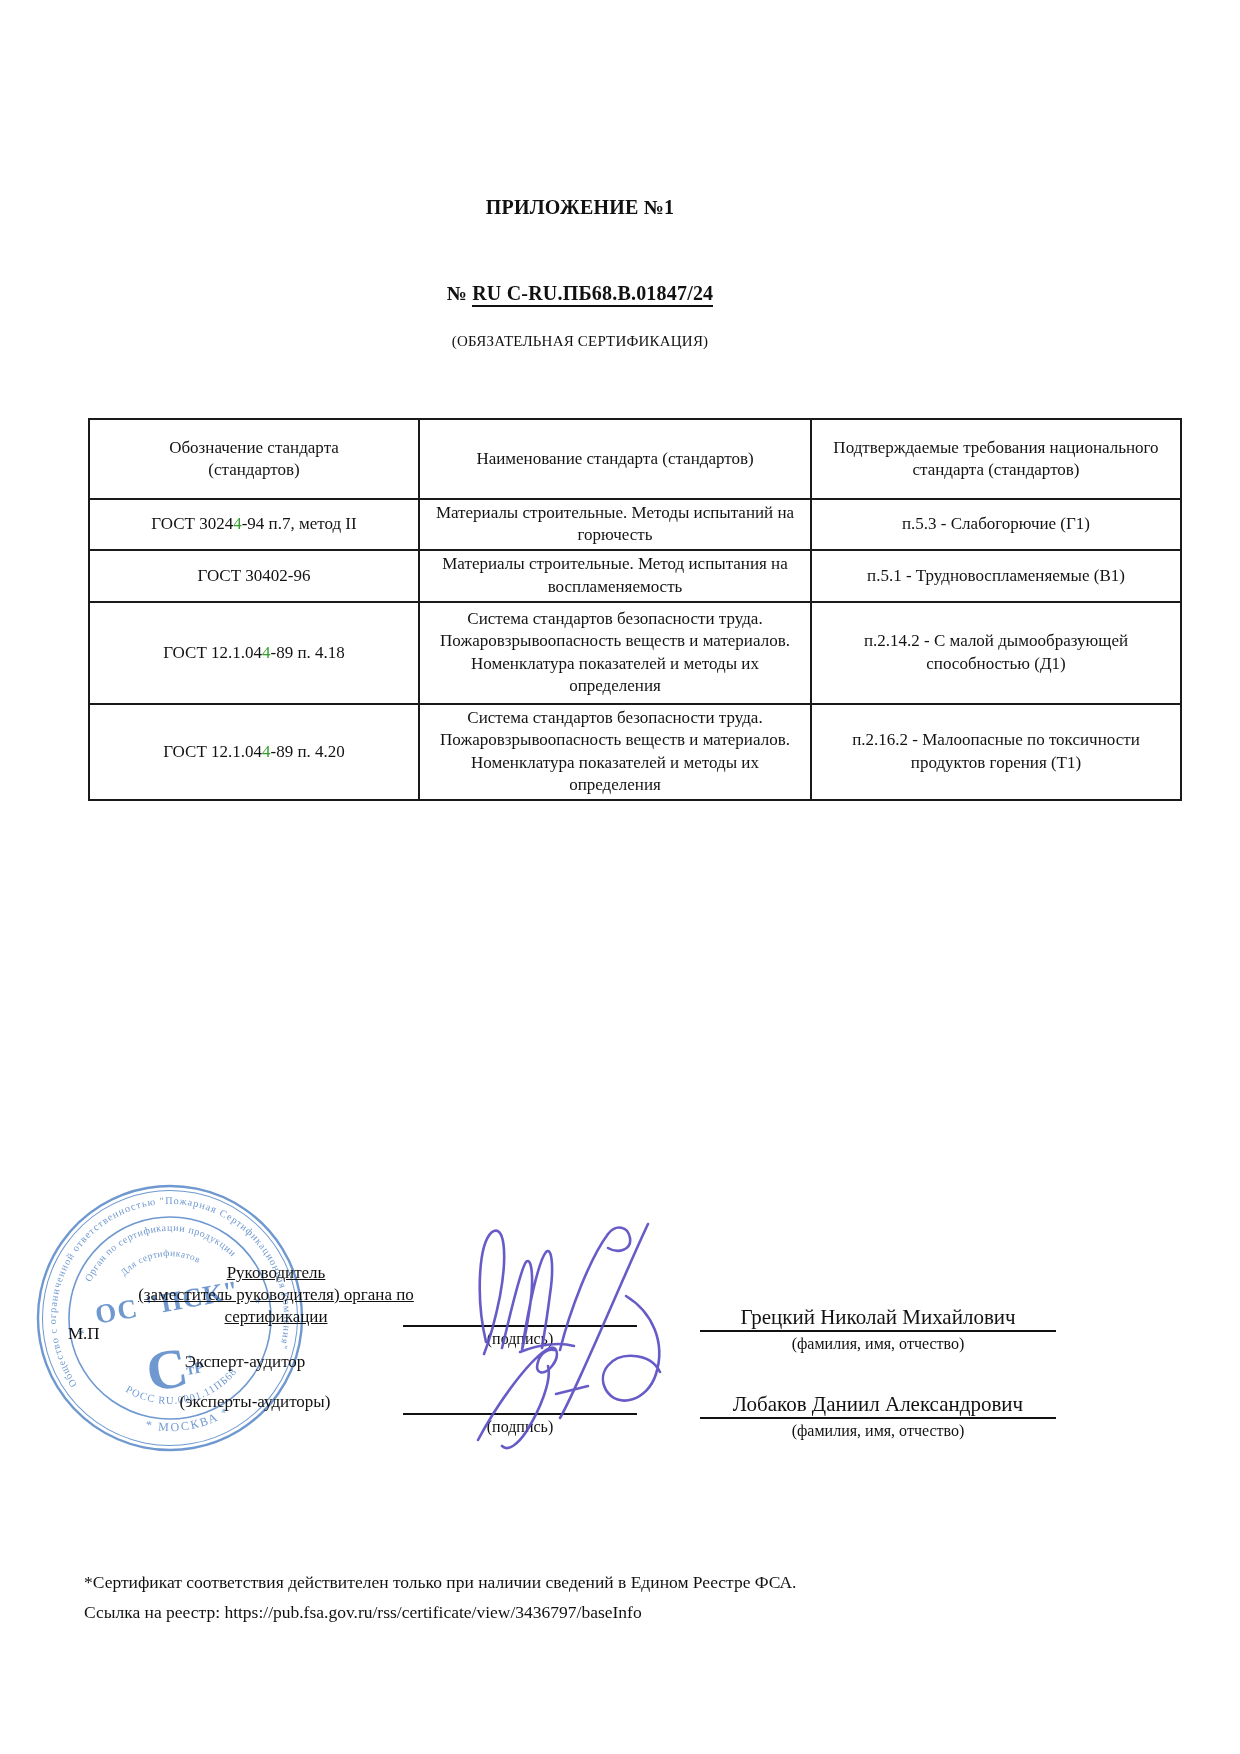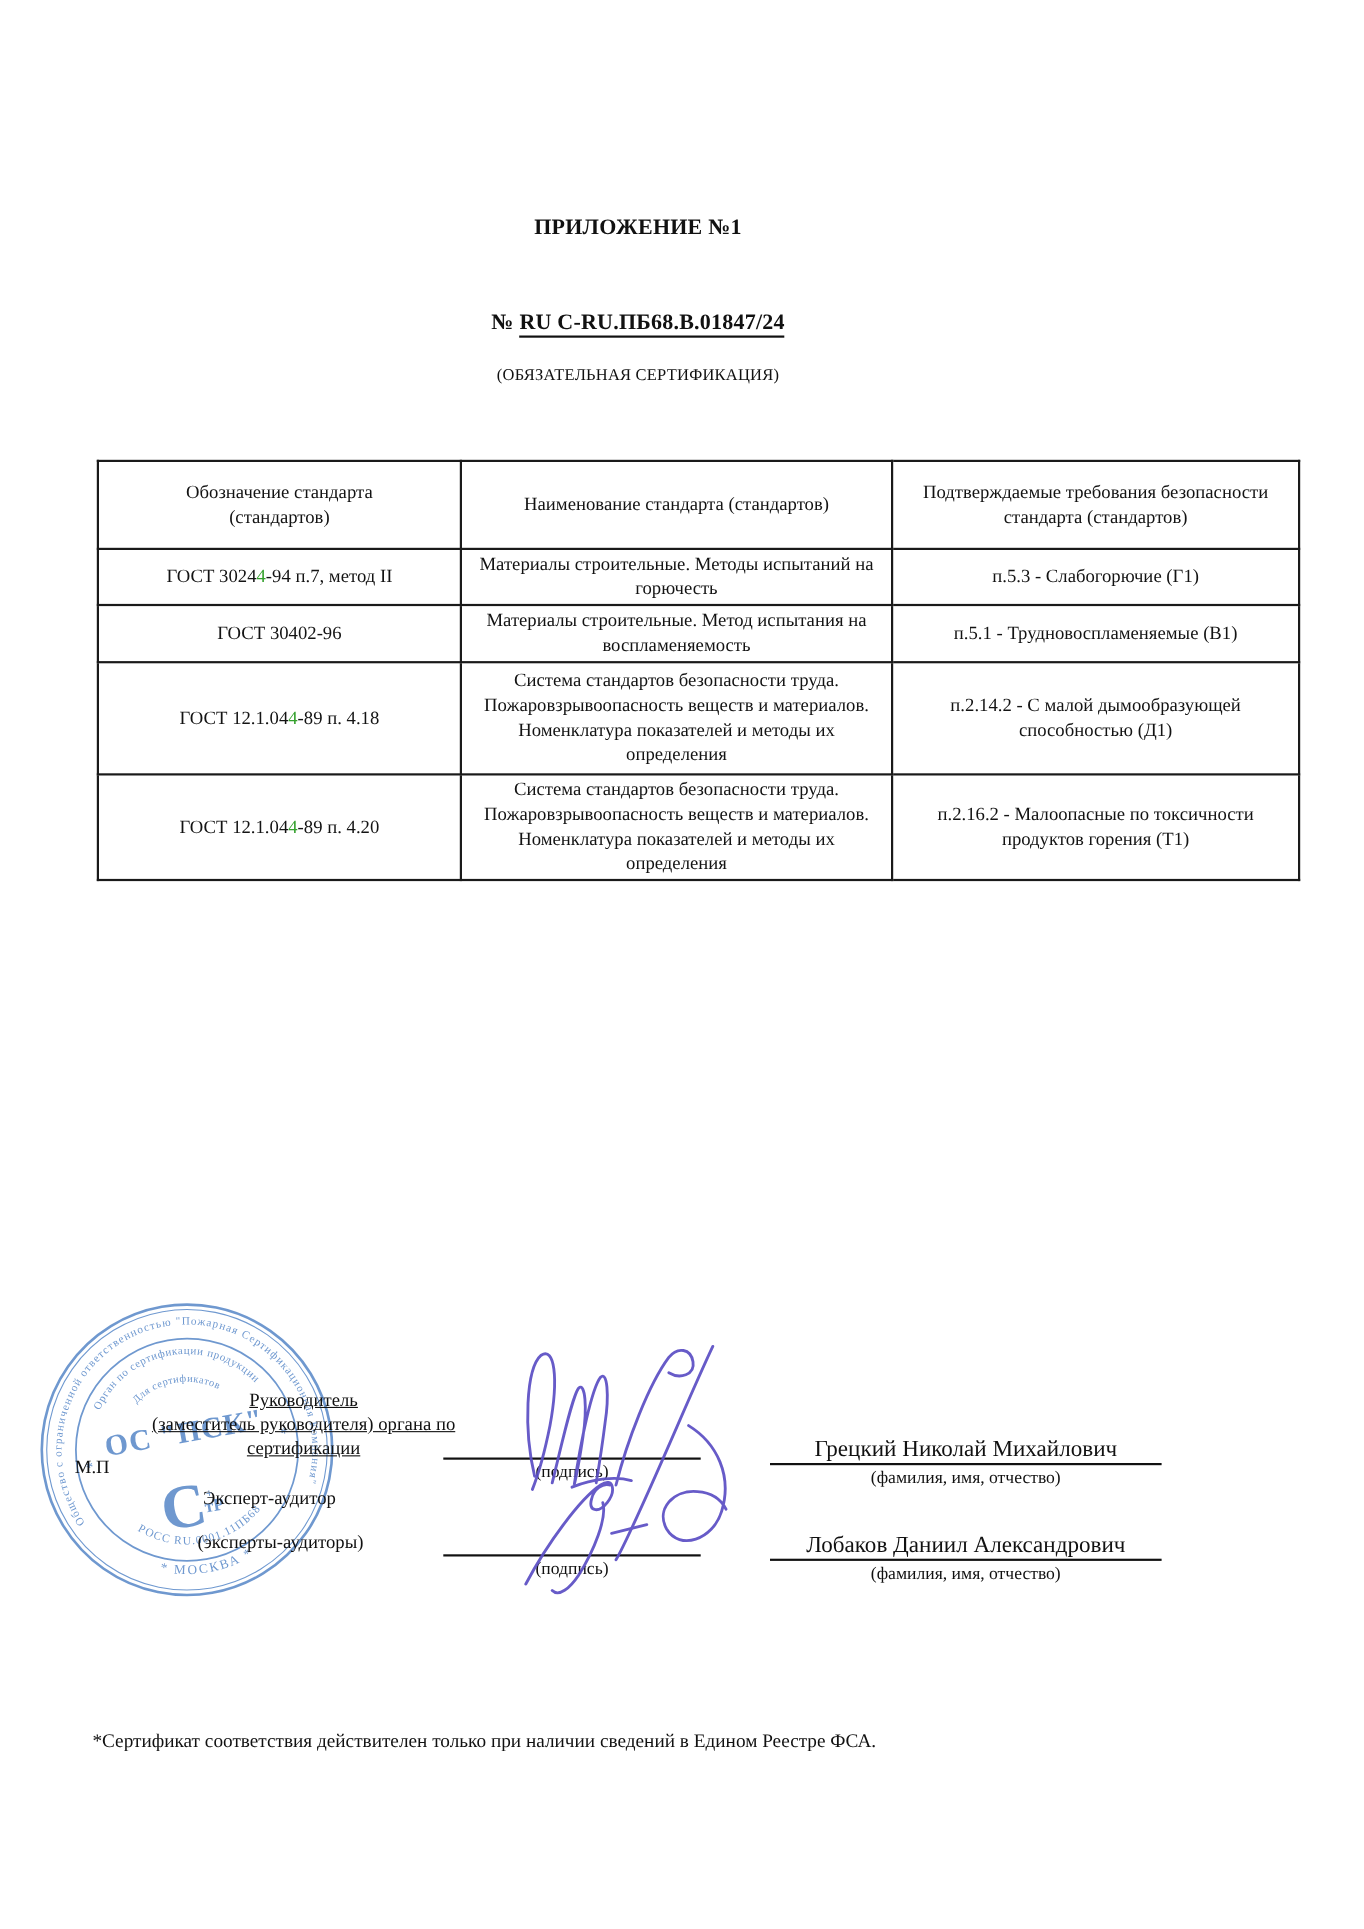--- a/index.html
+++ b/index.html
@@ -119,21 +119,21 @@
     <table class="std-table">
       <colgroup>
           <col class="c1">
           <col class="c2">
           <col class="c3">
         </colgroup>
       <thead>
         <tr>
           <th class="col1">Обозначение стандарта (стандартов)</th>
           <th class="col2">Наименование стандарта (стандартов)</th>
-          <th class="col3">Подтверждаемые требования безопасности стандарта (стандартов)</th>
+          <th class="col3">Подтверждаемые требования национального стандарта (стандартов)</th>
         </tr>
       </thead>
       <tbody>
           <tr>
             <td><span>ГОСТ 3024</span><span style="color: rgb(51, 160, 44);">4</span><span>-94 п.7, метод II</span></td>
             <td>Материалы строительные. Методы испытаний на горючесть</td>
             <td>п.5.3 - Слабогорючие (Г1)</td>
           </tr>
           <tr>
             <td><span>ГОСТ 30402-96</span></td>
@@ -168,20 +168,23 @@
     <div class="abs sig-line line-name1"></div>
     <div class="abs caption cap-name1">(фамилия, имя, отчество)</div>
 
     <div class="abs sig-line line-sig2"></div>
     <div class="abs caption cap-sig2">(подпись)</div>
     <div class="abs fio fio2">Лобаков Даниил Александрович</div>
     <div class="abs sig-line line-name2"></div>
     <div class="abs caption cap-name2">(фамилия, имя, отчество)</div>
 
     <div class="abs foot foot1">*Сертификат соответствия действителен только при наличии сведений в Едином Реестре ФСА.</div>
+    <div class="abs foot foot2">
+      <span>Ссылка на реестр: </span><span>https://pub.fsa.gov.ru/rss/certificate/view/3436797/baseInfo</span>
+    </div>
   </div>
 
   <svg class="abs ink-svg" width="340" height="280" viewBox="0 0 340 280">
     <g fill="none" stroke="#5b4ec4" stroke-width="2.6" stroke-linecap="round" opacity="0.92">
       <g>
         <path d="M 86 152 C 76 110 78 54 92 42 C 104 34 108 62 100 106 C 94 136 88 154 84 164"></path>
         <path d="M 102 158 C 110 126 120 80 126 72 C 132 66 134 90 130 116 C 127 136 124 152 122 160 C 128 120 138 72 146 62 C 152 56 154 78 150 104 C 147 128 144 146 142 158"></path>
         <path d="M 160 160 C 170 120 190 68 208 44 C 216 34 228 36 230 48 C 232 60 218 64 208 58"></path>
         <path d="M 248 34 C 230 72 206 130 184 178 C 174 200 166 218 160 228"></path>
         <path d="M 226 106 C 252 122 266 152 256 184 C 248 210 218 220 206 200 C 196 182 212 164 234 166 C 248 167 256 174 260 182"></path>

